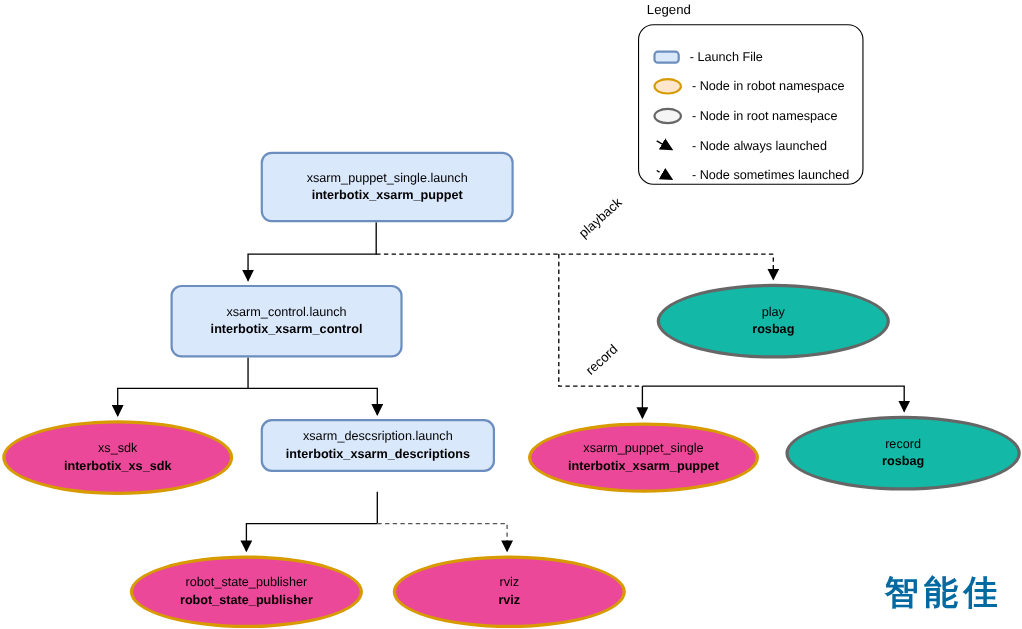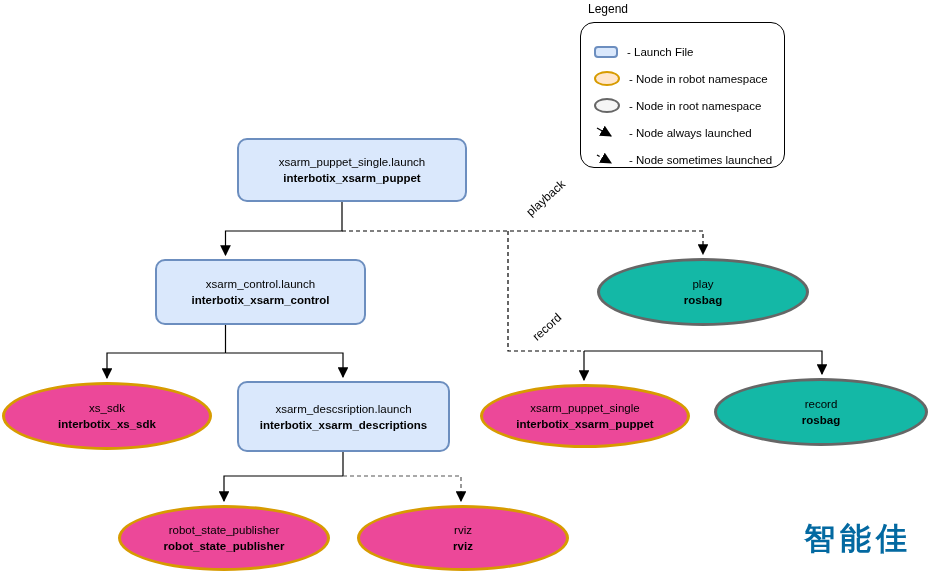--- a/index.html
+++ b/index.html
@@ -83,21 +83,21 @@
   <div class="edge-label" style="left:530px; top:320px;">record</div>
 
   <div class="node launchbox" style="left:237px; top:138px; width:230px; height:64px;">
     <div class="l1">xsarm_puppet_single.launch</div>
     <div class="l2">interbotix_xsarm_puppet</div>
   </div>
   <div class="node launchbox" style="left:120px; top:259px; width:211px; height:66px;margin-left:35px;">
     <div class="l1">xsarm_control.launch</div>
     <div class="l2">interbotix_xsarm_control</div>
   </div>
-  <div class="node launchbox" style="left:237px; top:381px; width:213px; height:71px;">
+  <div class="node launchbox" style="left:237px; top:381px; width:213px; height:48px;">
     <div class="l1">xsarm_descsription.launch</div>
     <div class="l2">interbotix_xsarm_descriptions</div>
   </div>
 
   <div class="node ellipse rootns" style="left:597px; top:258px; width:212px; height:68px;">
     <div class="l1">play</div>
     <div class="l2">rosbag</div>
   </div>
   <div class="node ellipse rootns" style="left:714px; top:378px; width:214px; height:68px;">
     <div class="l1">record</div>

